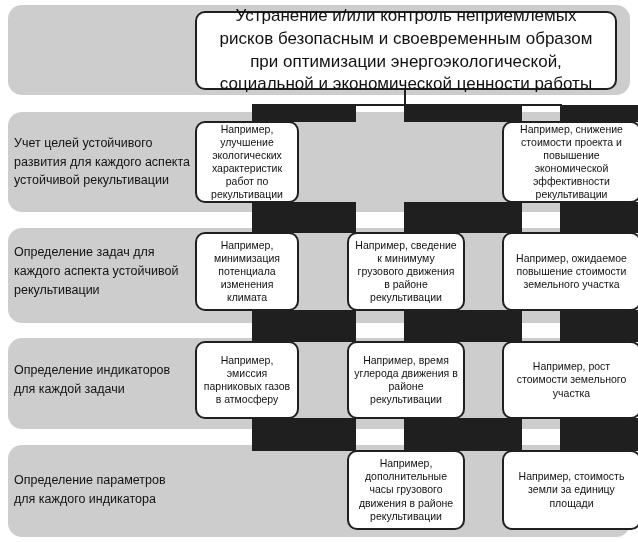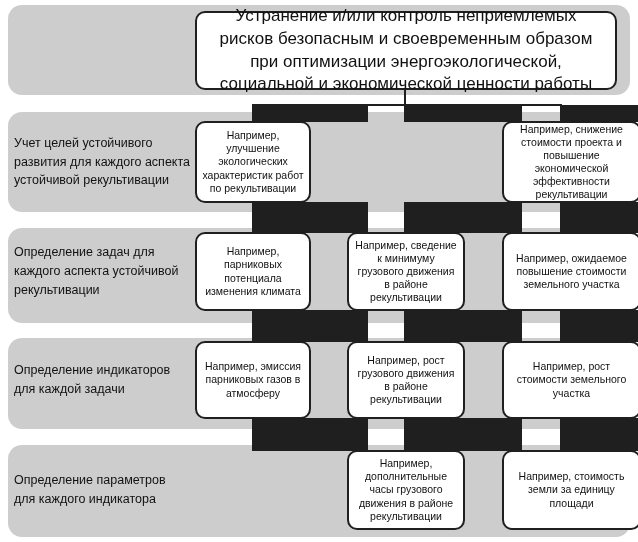--- a/index.html
+++ b/index.html
@@ -55,21 +55,21 @@
     text-align:center;
     font-size:10.5px;line-height:1.24;
     padding:2px 5px;box-sizing:border-box;
     z-index:2;
   }
   .root-node{
     left:195px;top:11px;width:422px;height:79px;
     font-size:17px;line-height:1.35;
     padding:4px 10px;
   }
-  .c1{left:195px;width:116px;}
+  .c1{left:195px;width:104px;}
   .c2{left:347px;width:118px;}
   .c3{left:502px;width:139px;}
   .r1{top:121px;height:82px;}
   .r2{top:232px;height:79px;}
   .r3{top:341px;height:78px;}
   .r4{top:450px;height:80px;}
   
   .row-label{
     position:absolute;left:14px;width:176px;
     display:flex;align-items:center;justify-content:center;
@@ -114,34 +114,34 @@
   <div class="row-label r4">Определение параметров для каждого индикатора</div>
 
   <div class="node r1 c1">
     <span>Например, улучшение экологических характеристик работ по рекультивации</span>
   </div>
   <div class="node r1 c3">
     <span>Например, снижение стоимости проекта и повышение экономической эффективности рекультивации</span>
   </div>
 
   <div class="node r2 c1">
-    <span>Например, парниковых потенциала изменения климата</span>
+    <span>Например, минимизация потенциала изменения климата</span>
   </div>
   <div class="node r2 c2">
     <span>Например, сведение к минимуму грузового движения в районе рекультивации</span>
   </div>
   <div class="node r2 c3">
     <span>Например, ожидаемое повышение стоимости земельного участка</span>
   </div>
 
   <div class="node r3 c1">
     <span>Например, эмиссия парниковых газов в атмосферу</span>
   </div>
   <div class="node r3 c2">
-    <span>Например, рост грузового движения в районе рекультивации</span>
+    <span>Например, время углерода движения в районе рекультивации</span>
   </div>
   <div class="node r3 c3">
     <span>Например, рост стоимости земельного участка</span>
   </div>
 
   <div class="node r4 c3">
     <span>Например, стоимость земли за единицу площади</span>
   </div>
   <div class="node r4 c2">
     <span>Например, дополнительные часы грузового движения в районе рекультивации</span>

